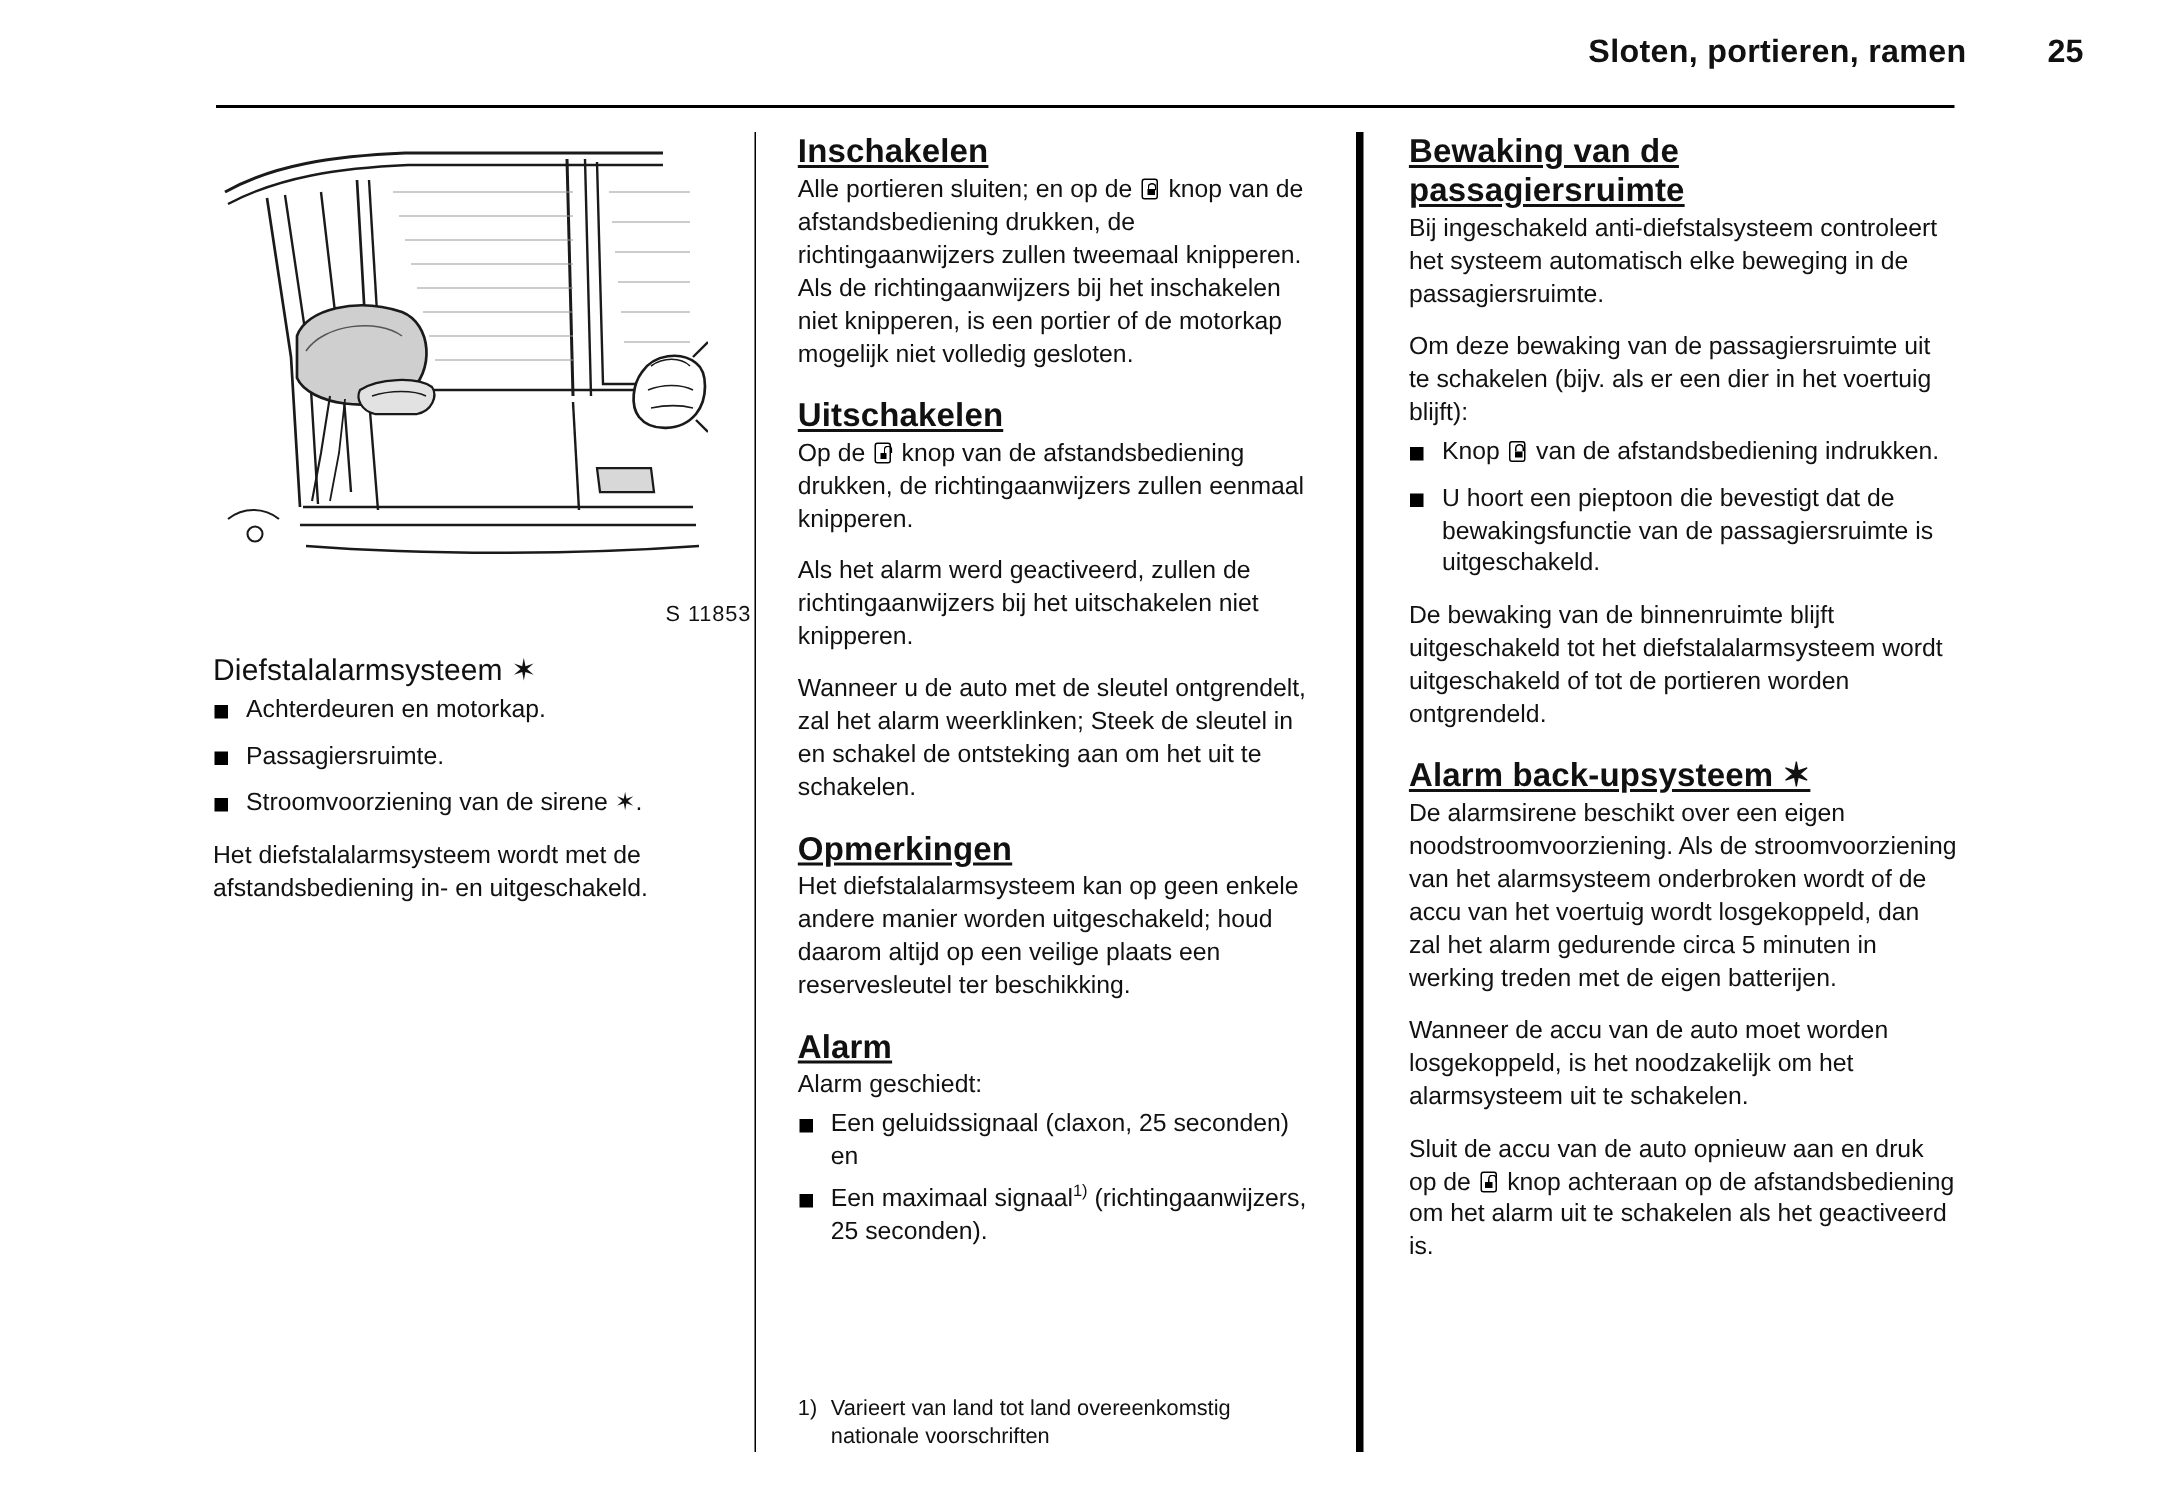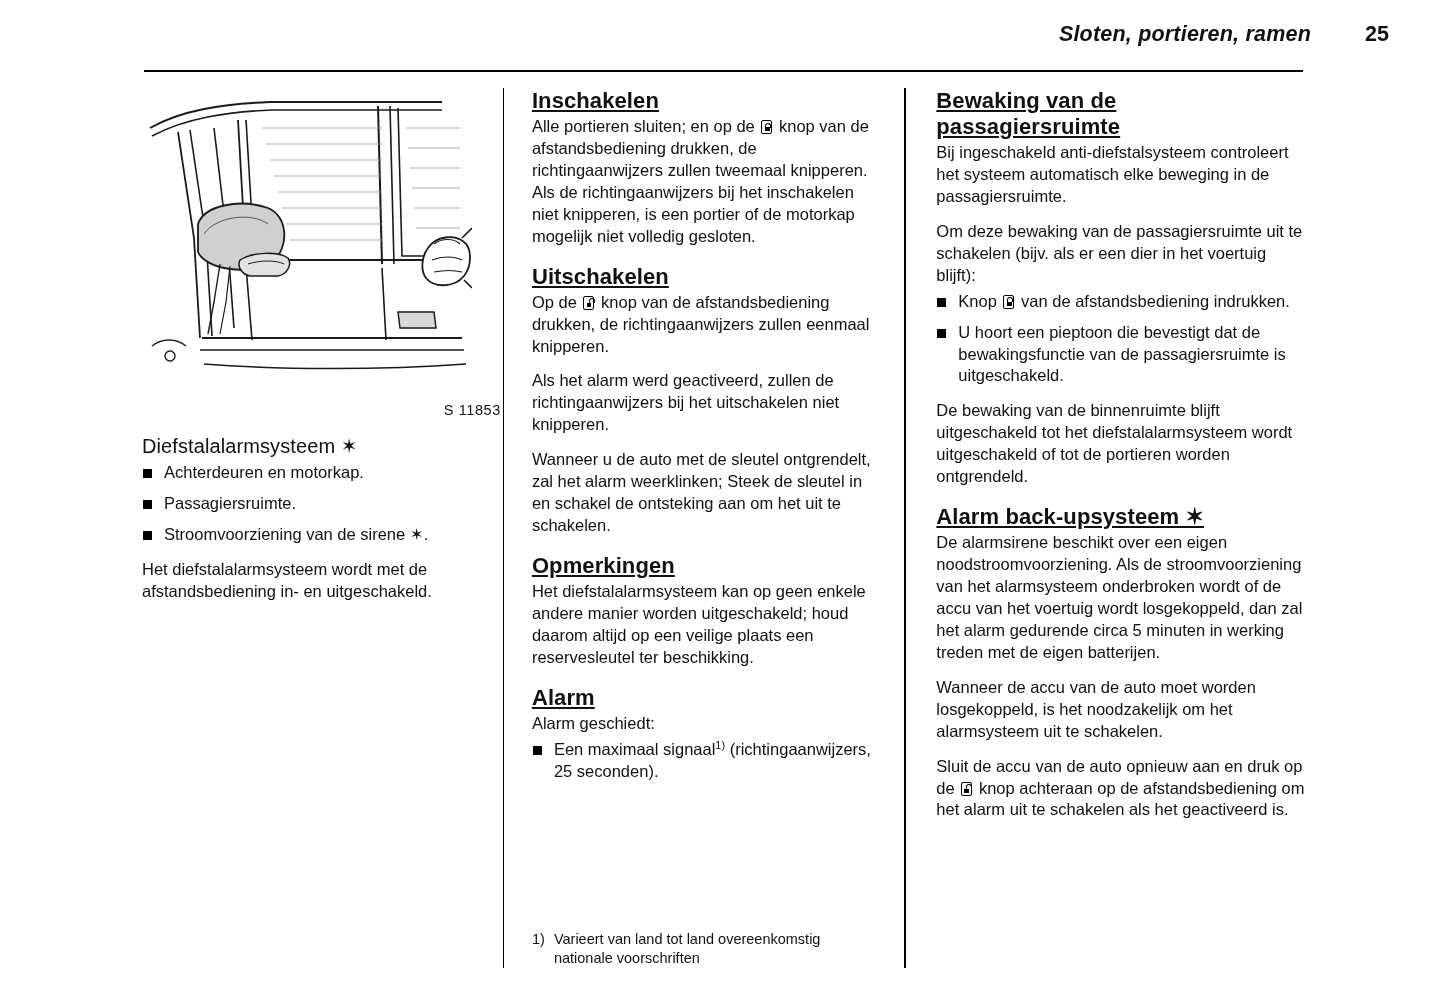--- a/index.html
+++ b/index.html
@@ -26,21 +26,20 @@
     display: flex;
     align-items: baseline;
     justify-content: flex-end;
     padding-right: 4px;
     height: 40px;
   }
   .header-title {
     font-size: 21.5px;
     font-weight: bold;
     letter-spacing: 0.2px;
-    font-style: italic;
   }
   .header-page {
     font-size: 21.5px;
     font-weight: bold;
     margin-left: 44px;
     min-width: 34px;
     text-align: right;
   }
   .rule {
     border-top: 2px solid #000;
@@ -52,21 +51,21 @@
     margin-top: 16px;
     padding-left: 90px;
     padding-right: 88px;
     height: 880px;
   }
   .col {
     position: relative;
   }
   .col1 { width: 372px; }
   .col2 { width: 412px; padding: 0 28px; border-left: 1px solid #000; }
-  .col3 { width: 412px; padding-left: 30px; border-left: 2px solid #000000; }
+  .col3 { width: 412px; padding-left: 30px; border-left: 5px solid #000000; }
 
   h2.sec {
     font-size: 20px;
     font-weight: normal;
     margin: 0 0 4px 0;
     letter-spacing: 0.1px;
   }
   h3.sub {
     font-size: 22px;
     font-weight: bold;
@@ -285,20 +284,21 @@
       </p>
       <p>Als het alarm werd geactiveerd, zullen de richtingaanwijzers bij het uitschakelen niet knipperen.</p>
       <p>Wanneer u de auto met de sleutel ontgrendelt, zal het alarm weerklinken; Steek de sleutel in en schakel de ontsteking aan om het uit te schakelen.</p>
 
       <h3 class="sub">Opmerkingen</h3>
       <p>Het diefstalalarmsysteem kan op geen enkele andere manier worden uitgeschakeld; houd daarom altijd op een veilige plaats een reservesleutel ter beschikking.</p>
 
       <h3 class="sub">Alarm</h3>
       <p class="tight">Alarm geschiedt:</p>
       <ul>
+        <li class="sub-lines">Een geluidssignaal (claxon, 25 seconden) en</li>
         <li class="sub-lines">
           <span>Een maximaal signaal</span><sup>1)</sup>
           <span>(richtingaanwijzers, 25 seconden).</span>
         </li>
       </ul>
 
       <div class="footnote">
         <div class="fn-mark">1)</div>
         <div class="fn-text">Varieert van land tot land overeenkomstig nationale voorschriften</div>
       </div>

